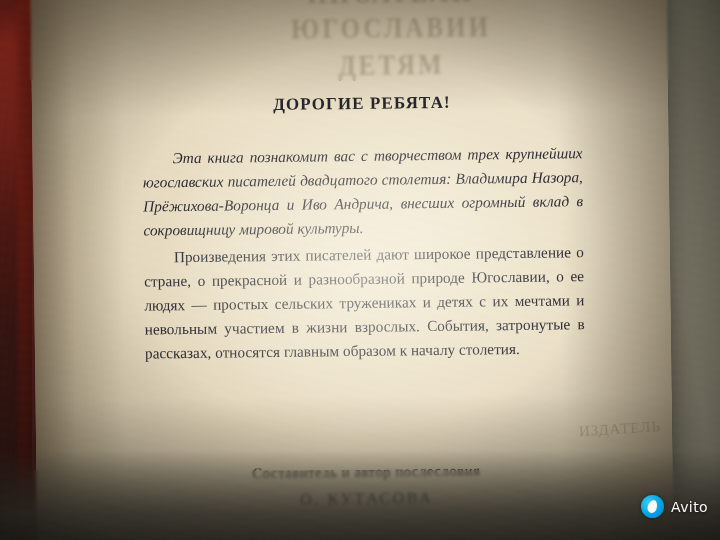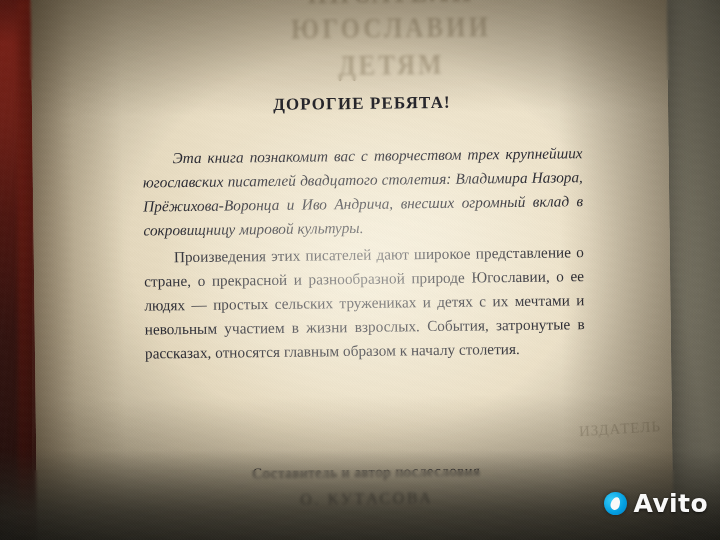--- a/index.html
+++ b/index.html
@@ -232,22 +232,22 @@
     position: absolute;
     left: 7px; top: 5px;
     width: 9px; height: 13px;
     border-radius: 50% 50% 50% 50% / 60% 60% 40% 40%;
     background: #fff;
     transform: rotate(18deg);
   }
   .wm-text {
     color: #ffffff;
     font-family: "DejaVu Sans", sans-serif;
-    font-size: 25px;
-    font-weight: bold;
+    font-size: 14px;
+    font-weight: normal;
     letter-spacing: 0.4px;
     text-shadow: 0 1px 3px rgba(0,0,0,0.7);
   }
 </style>
 </head>
 <body>
 
 <div id="photo">
 
   <div class="bg-dark-left"></div>

